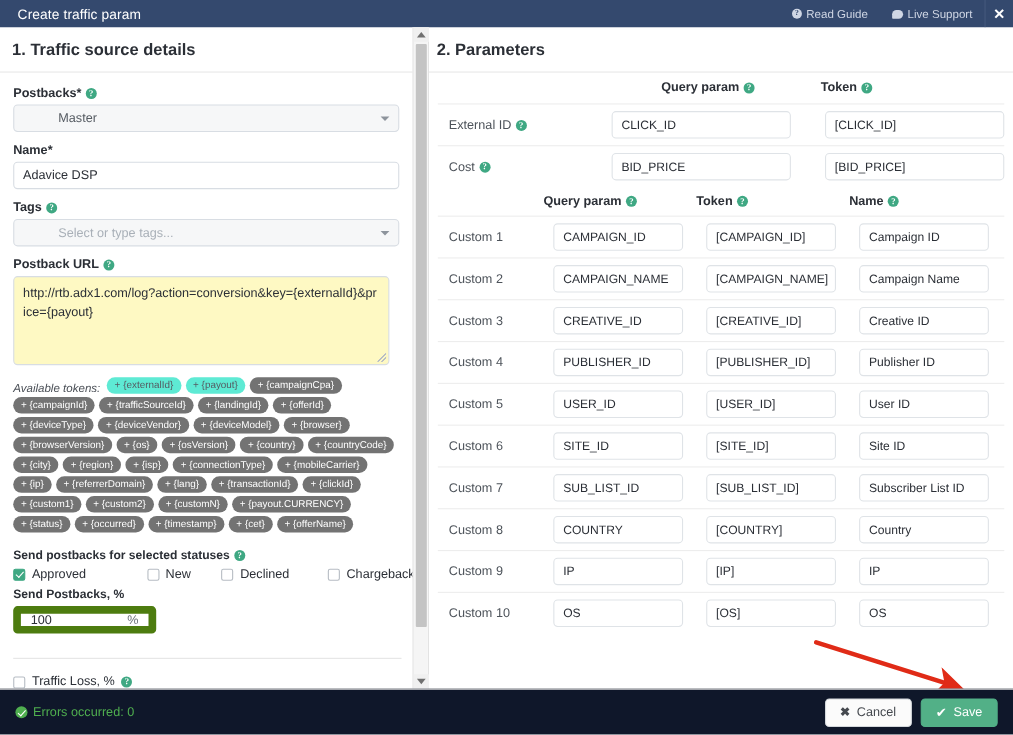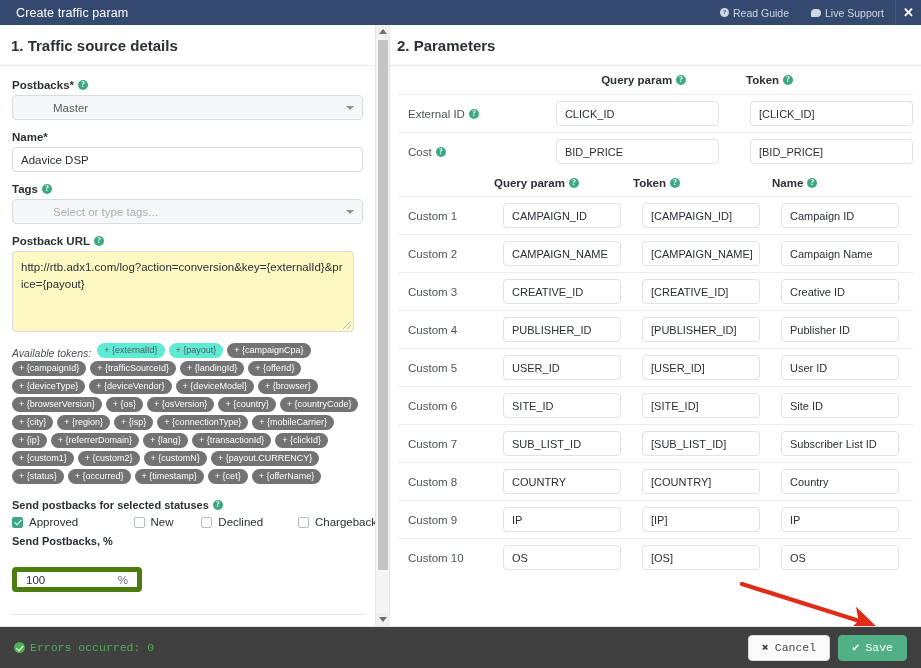--- a/index.html
+++ b/index.html
@@ -146,22 +146,22 @@
   .cb-box.checked {
     background: #3fa883; border-color: #3fa883;
     position: relative;
   }
   .cb-box.checked::after {
     content: ""; position: absolute; left: 3px; top: 0.5px;
     width: 3px; height: 6px; border: solid #fff;
     border-width: 0 1.7px 1.7px 0; transform: rotate(42deg);
   }
   .pct-input {
-    width: 130px; height: 25px; margin-top: 20px;
-    border: 5px solid #4d7c0f; border-radius: 4px;
+    width: 130px; height: 25px; margin-top: 4px;
+    border: 7px solid #4d7c0f; border-radius: 4px;
     font-size: 11.5px; color: #2b2f36;
     padding: 0 9px; display: flex; align-items: center;
     justify-content: space-between; background: #fff;
   }
   .pct-sign { color: #6d737a; }
   .hr { border-top: 1px solid #e5e5e5; margin: 22px 0 0 0; width: 353px; }
 
   
   .scrollbar {
     position: absolute; top: 25px; left: 375px;
@@ -216,22 +216,22 @@
   .n-c { width: 118px; margin-right: 21px; }
   .n-c.last { margin-right: 0; }
   .n-h { width: 118px; margin-right: 21px; }
   .n-h.last { margin-right: 0; }
   .sub-head { height: 26px; border-top: none; }
 
   
   .footer {
     position: absolute; left: 0; bottom: 0;
     width: 921px; height: 42px;
-    background: #404040; border-top: 1px solid #e3e3e3;
-    display: flex; align-items: center; font-family: Liberation Mono, monospace;
+    background: #0f172a; border-top: 1px solid #e3e3e3;
+    display: flex; align-items: center;
   }
   .footer-status {
     font-size: 11.5px; color: #4fae4f;
     display: flex; align-items: center; gap: 5px; margin-left: 14px;
   }
   .ok-ico {
     width: 11px; height: 11px; border-radius: 50%; background: #4fae4f;
     position: relative; flex: 0 0 auto;
   }
   .ok-ico::after {

